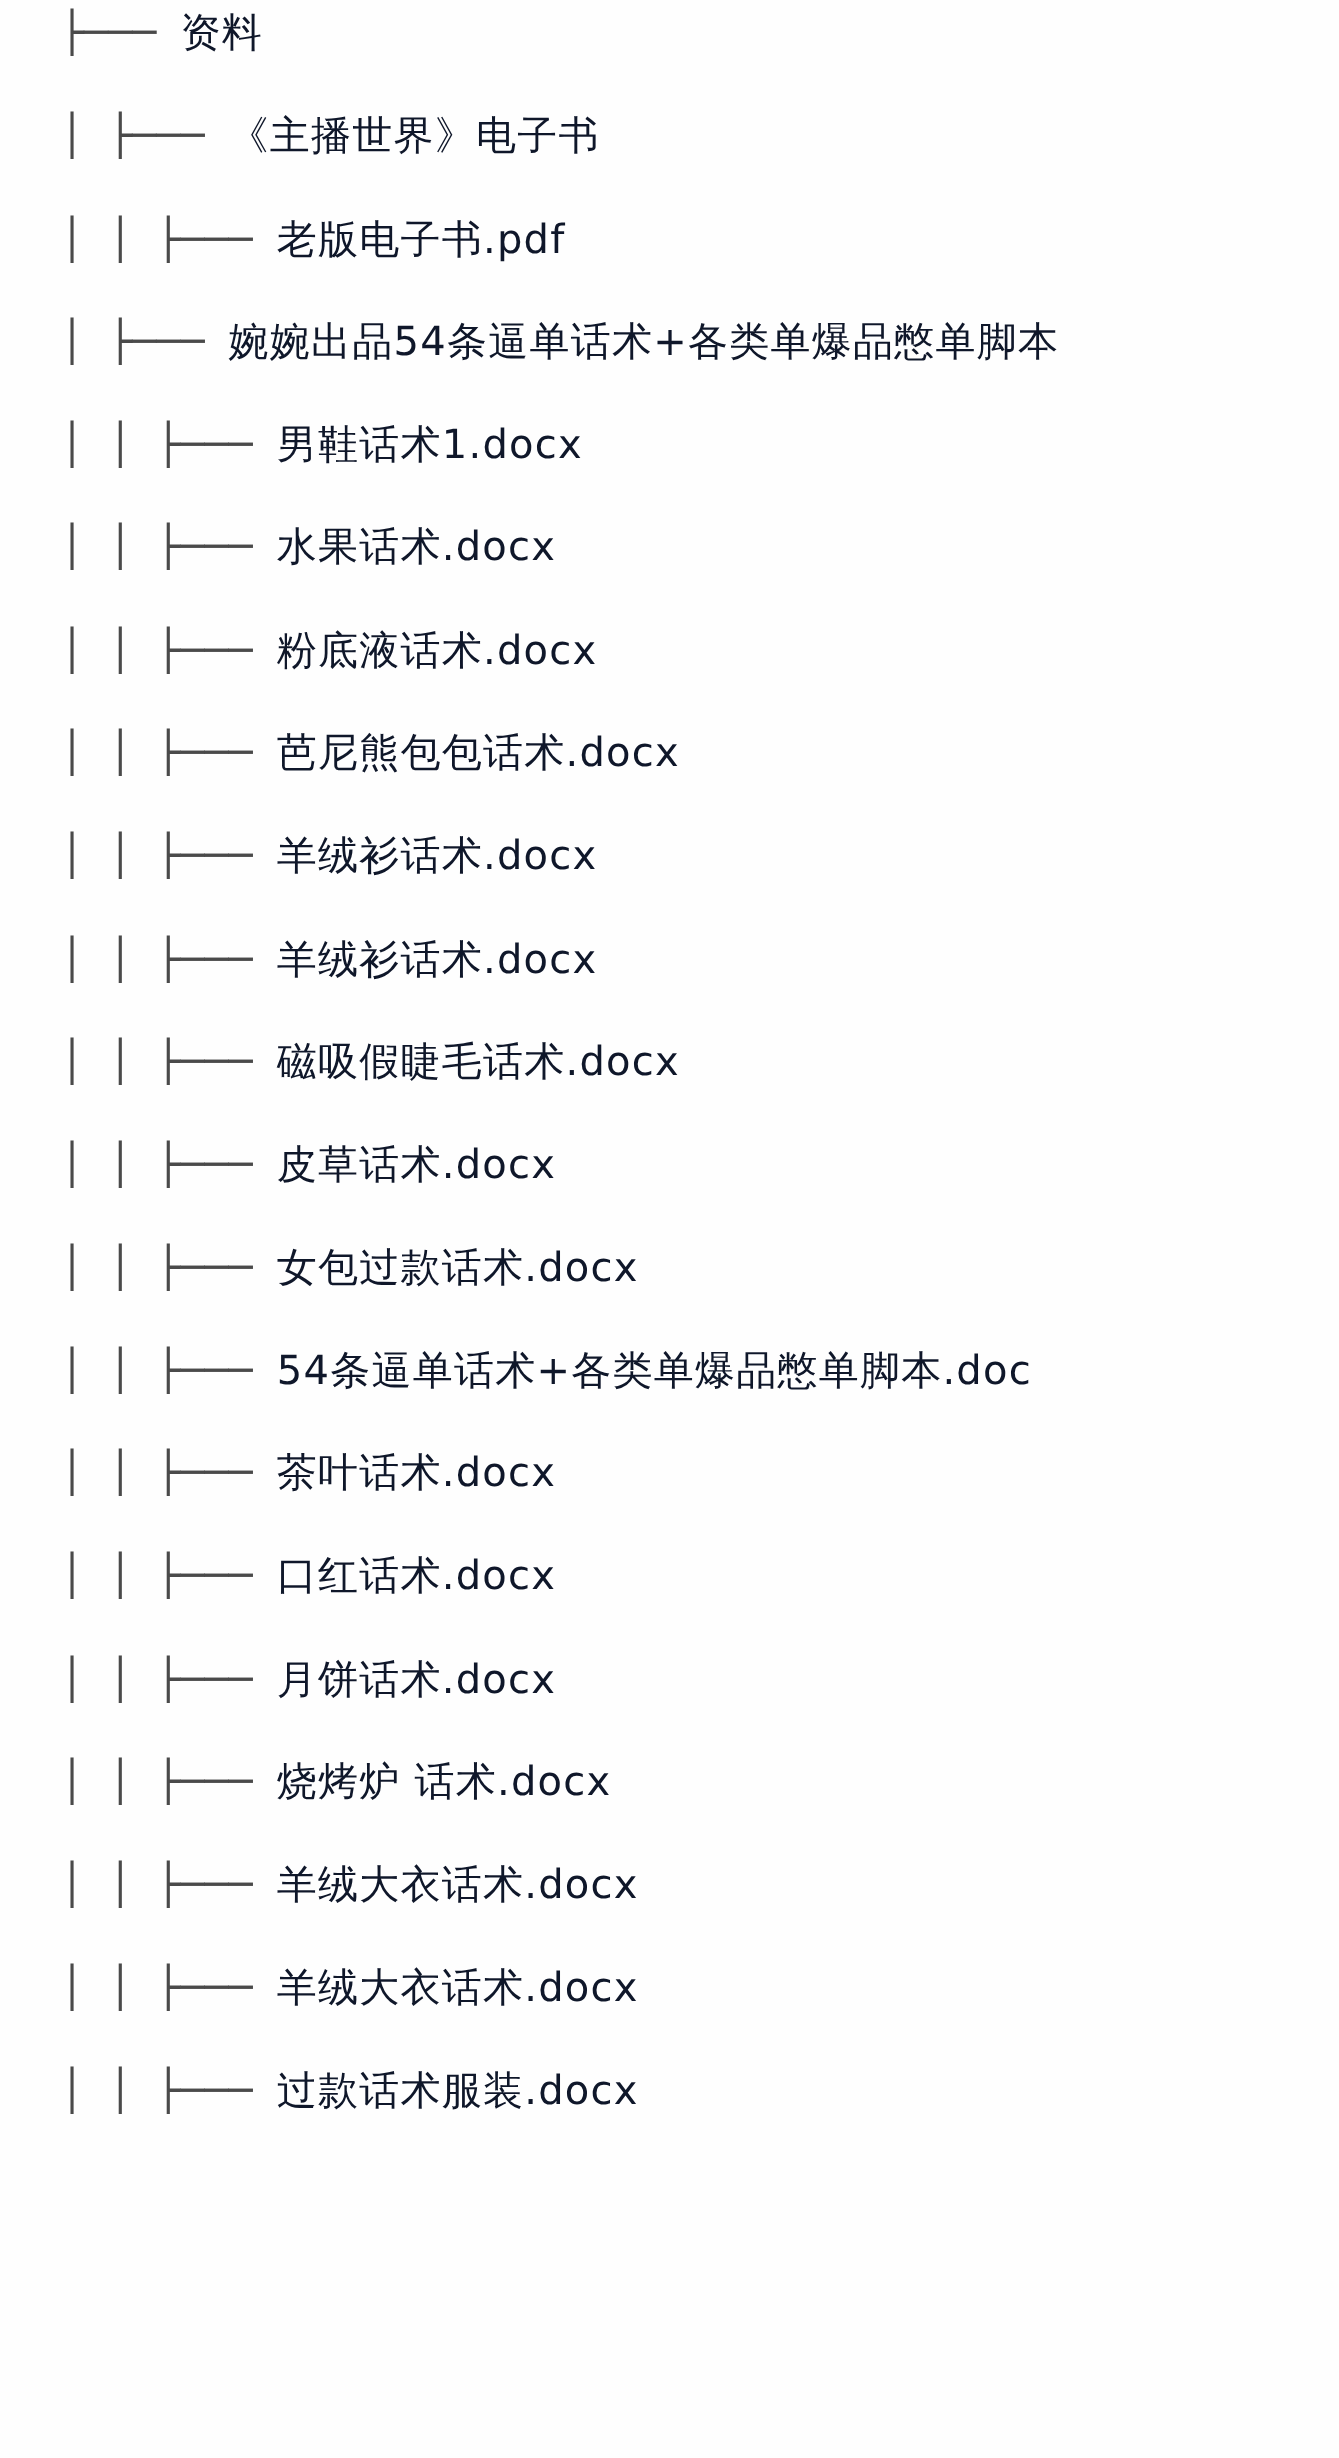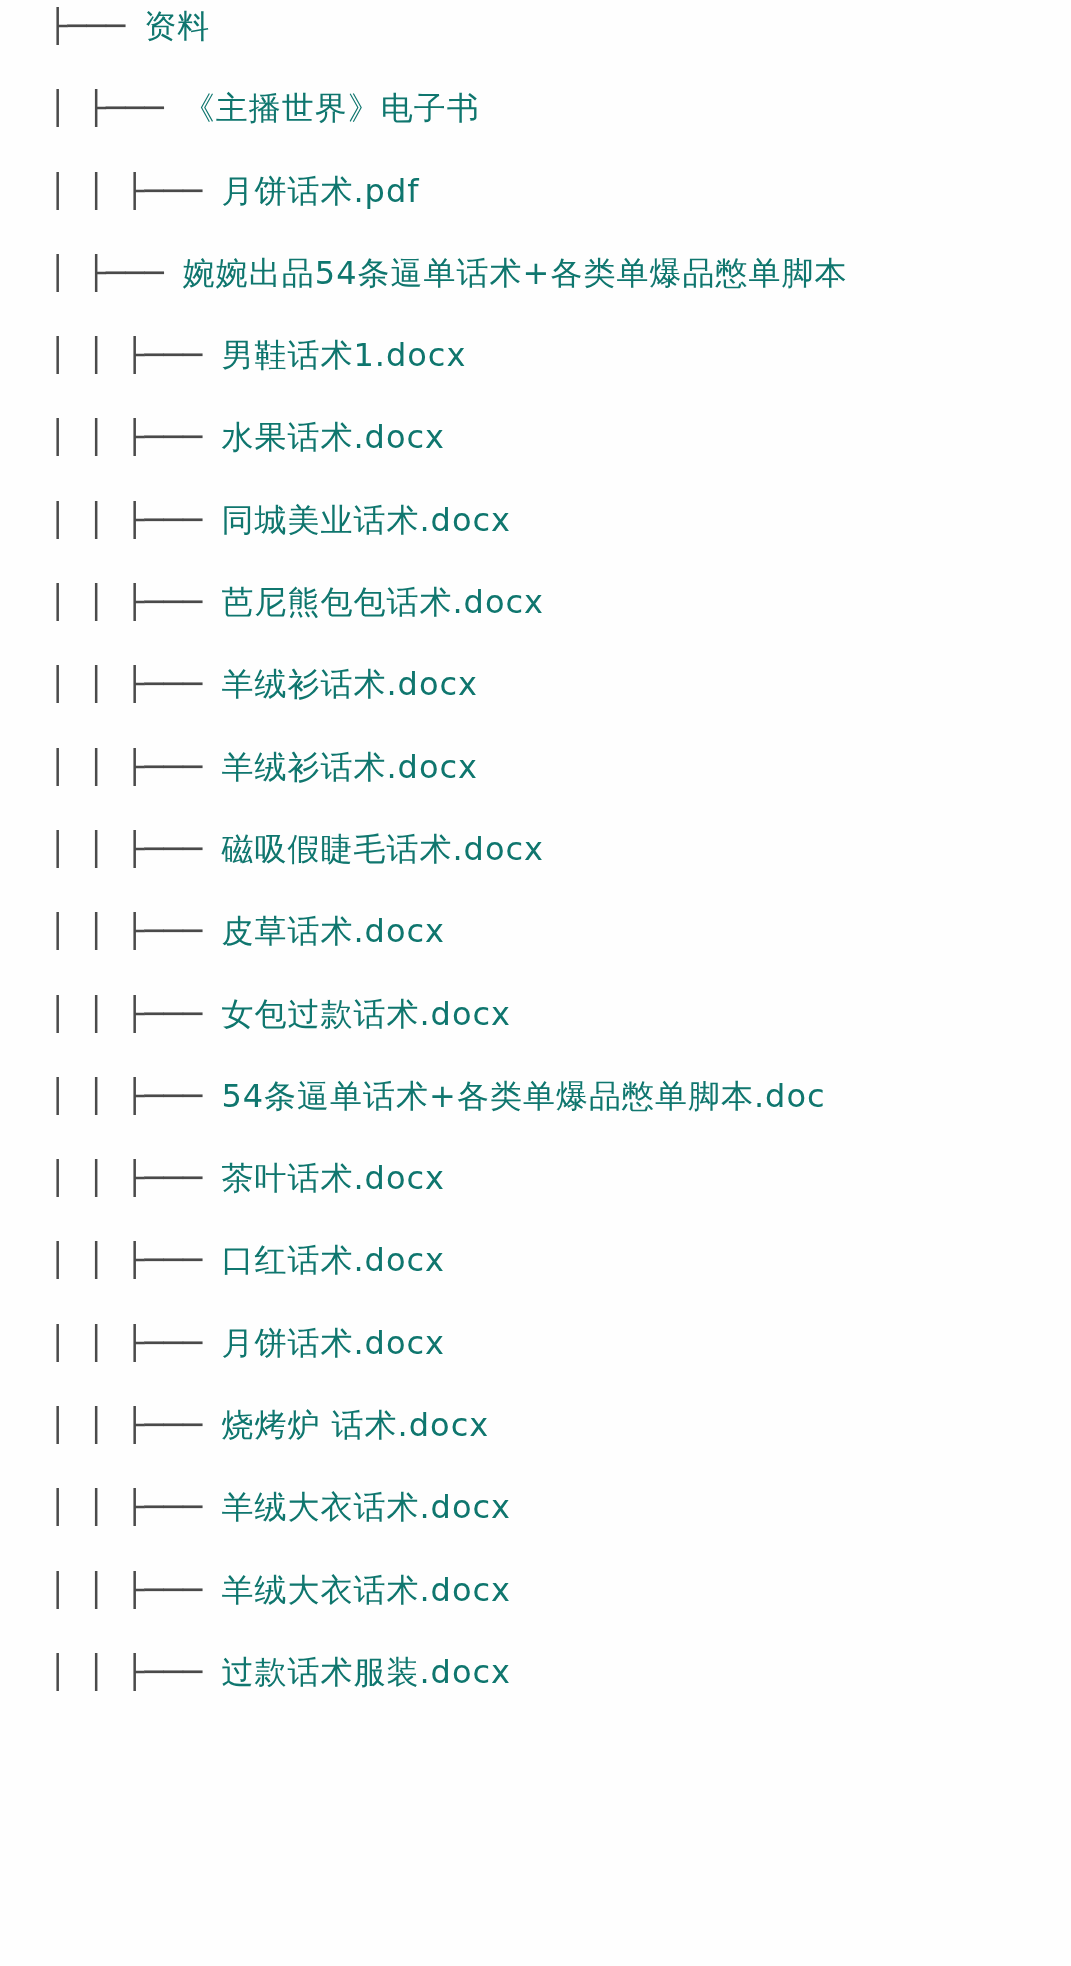--- a/index.html
+++ b/index.html
@@ -21,45 +21,45 @@
     line-height: 82.3px;
     white-space: nowrap;
     font-size: 32px;
   }
   .branch {
     font-family: "DejaVu Sans Mono", "Liberation Mono", monospace;
     color: #4a4a4a;
   }
   .label {
     font-family: "DejaVu Sans", "Liberation Sans", sans-serif;
-    color: #0f766e;
+    color: #0f172a;
     letter-spacing: 1px;
   }
 </style>
 </head>
 <body>
 
 <div class="tree">
 
   <div class="tree-row"><span class="branch">├─── </span><span class="label">资料</span></div>
 
   <div class="tree-row"><span class="branch">│  ├─── </span><span class="label">《主播世界》电子书</span></div>
 
-  <div class="tree-row"><span class="branch">│  │  ├─── </span><span class="label">月饼话术.pdf</span></div>
+  <div class="tree-row"><span class="branch">│  │  ├─── </span><span class="label">老版电子书.pdf</span></div>
 
 
   <div class="tree-row"><span class="branch">│  ├─── </span><span class="label">婉婉出品54条逼单话术+各类单爆品憋单脚本</span></div>
 
 
   <div class="tree-row"><span class="branch">│  │  ├─── </span><span class="label">男鞋话术1.docx</span></div>
 
 
   <div class="tree-row"><span class="branch">│  │  ├─── </span><span class="label">水果话术.docx</span></div>
 
-  <div class="tree-row"><span class="branch">│  │  ├─── </span><span class="label">同城美业话术.docx</span></div>
+  <div class="tree-row"><span class="branch">│  │  ├─── </span><span class="label">粉底液话术.docx</span></div>
 
   <div class="tree-row"><span class="branch">│  │  ├─── </span><span class="label">芭尼熊包包话术.docx</span></div>
 
   <div class="tree-row"><span class="branch">│  │  ├─── </span><span class="label">羊绒衫话术.docx</span></div>
 
   <div class="tree-row"><span class="branch">│  │  ├─── </span><span class="label">羊绒衫话术.docx</span></div>
 
   <div class="tree-row"><span class="branch">│  │  ├─── </span><span class="label">磁吸假睫毛话术.docx</span></div>
 
   <div class="tree-row"><span class="branch">│  │  ├─── </span><span class="label">皮草话术.docx</span></div>

